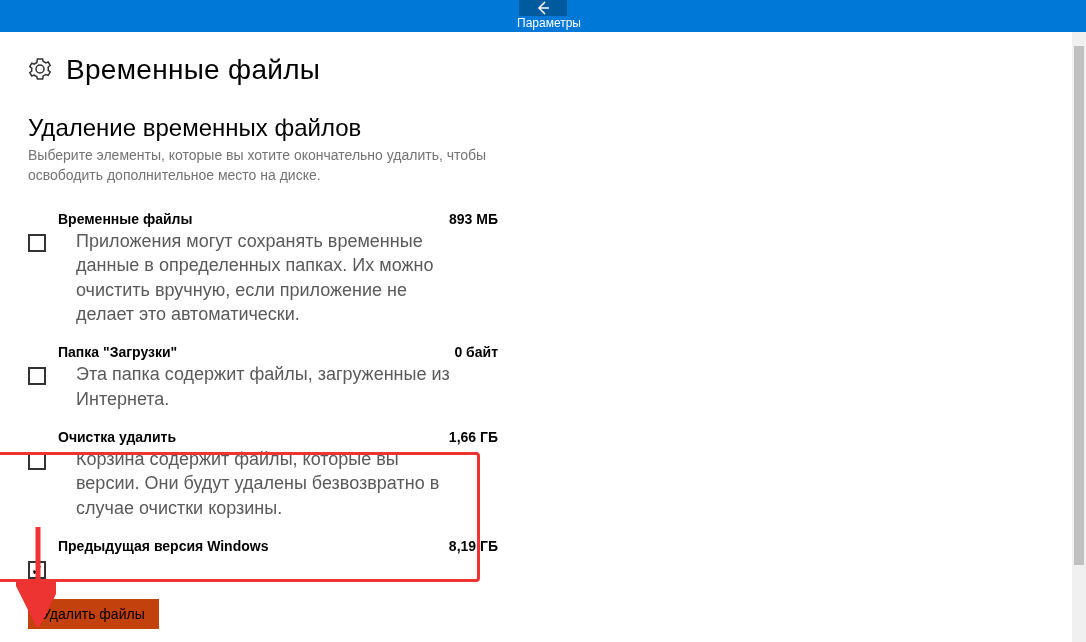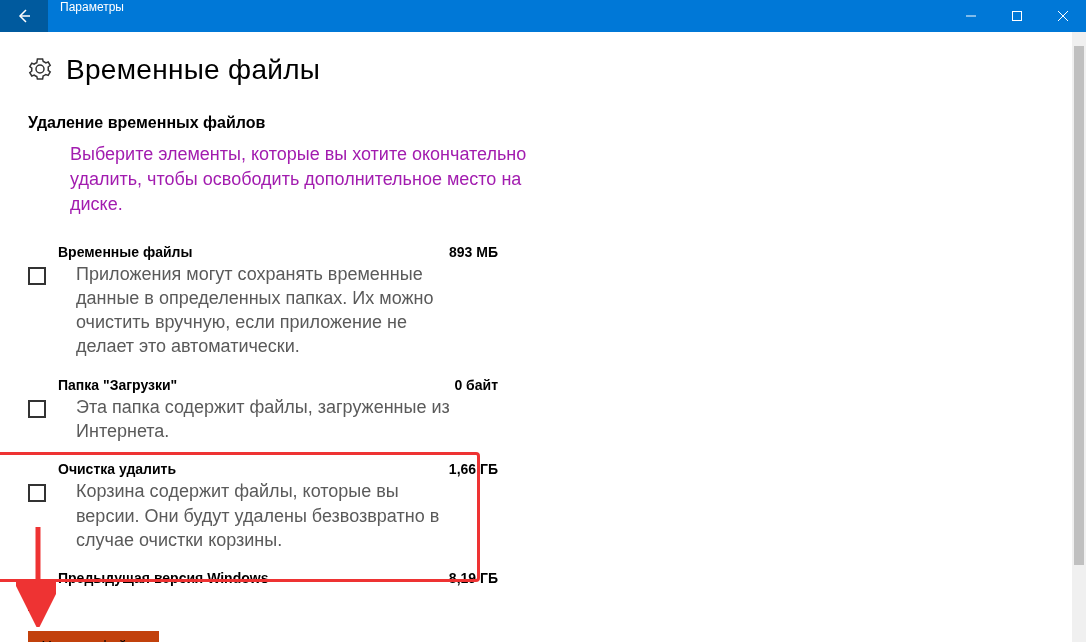--- a/index.html
+++ b/index.html
@@ -11,23 +11,24 @@
     background: #fff;
     width: 1086px;
     height: 642px;
     overflow: hidden;
     position: relative;
   }
   .titlebar {
     background: #0078d7;
     height: 32px;
     display: flex;
-    align-items: flex-start;
+    align-items: center;
     color: #fff;
     font-size: 12px;
+    flex-direction: column;
   }
   .back-btn {
     width: 48px;
     height: 32px;
     background: #005a9e;
     display: flex;
     align-items: center;
     justify-content: center;
     cursor: pointer;
   }
@@ -56,31 +57,30 @@
     gap: 14px;
     margin-bottom: 28px;
   }
   .gear-icon { color: #333; }
   .page-title {
     font-size: 28px;
     font-weight: 300;
     letter-spacing: 0.3px;
   }
   .section-heading {
-    font-size: 16px;
-    font-weight: 700;
-    margin-bottom: 10px;
+    font-size: 24px;
+    font-weight: 400;
+    margin-bottom: 4px;
   }
   .intro {
-    font-size: 18px;
+    font-size: 14px;
     line-height: 1.4;
-    color: #a21caf;
+    color: #737373;
     max-width: 480px;
     margin-bottom: 18px;
-    margin-left: 42px;
   }
   .item {
     display: flex;
     align-items: flex-start;
     padding: 8px 0 10px 0;
     max-width: 470px;
     position: relative;
   }
   .checkbox {
     width: 18px;

